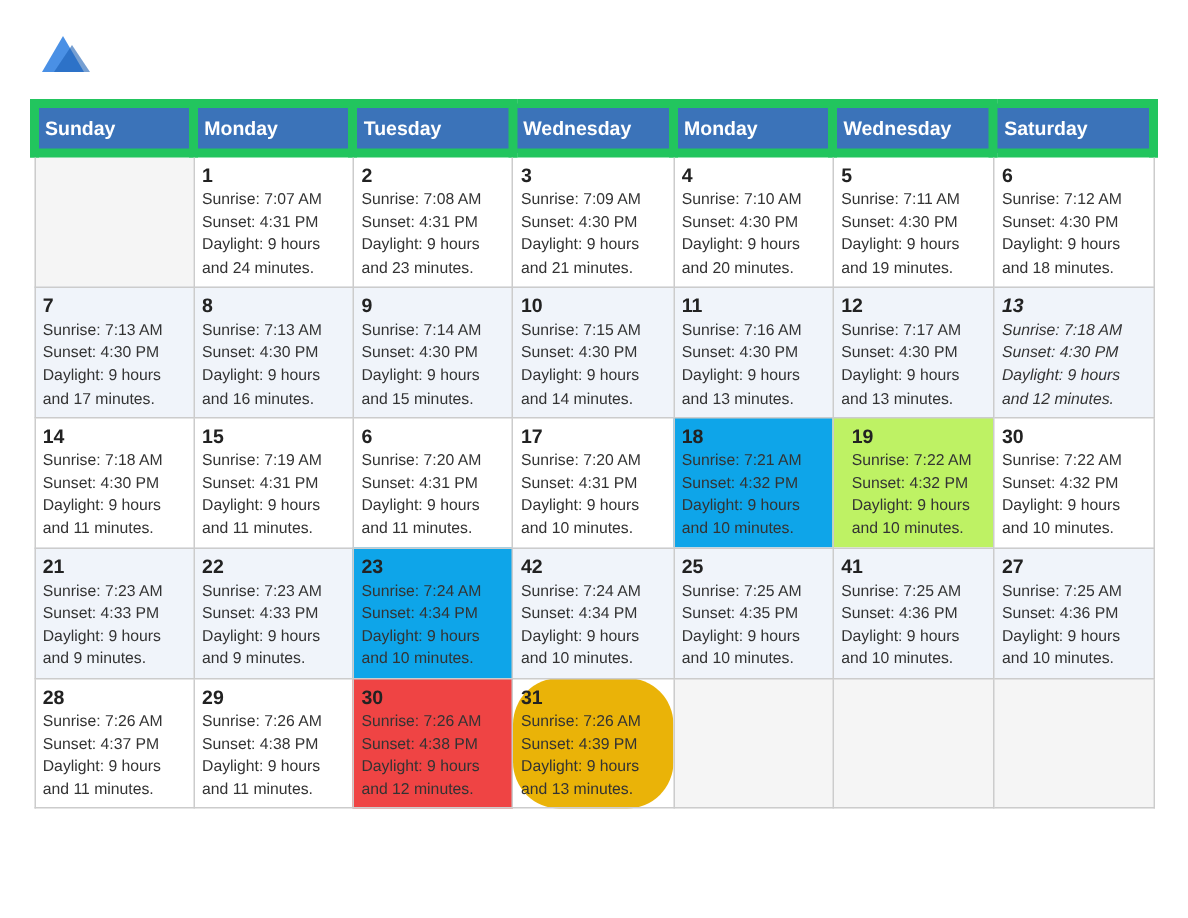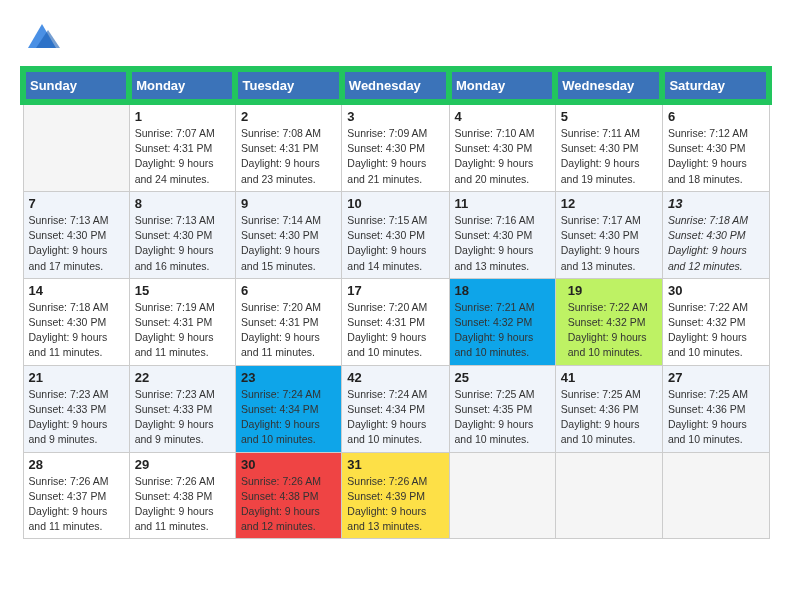--- a/index.html
+++ b/index.html
@@ -233,21 +233,21 @@
           <div class="day-info">Sunrise: 7:26 AM<br>Sunset: 4:37 PM<br>Daylight: 9 hours and 11 minutes.</div>
         </td>
         <td style="background: rgb(255, 255, 255);">
           <span class="day-number">29</span>
           <div class="day-info">Sunrise: 7:26 AM<br>Sunset: 4:38 PM<br>Daylight: 9 hours and 11 minutes.</div>
         </td>
         <td style="background: #ef4444;">
           <span class="day-number">30</span>
           <div class="day-info">Sunrise: 7:26 AM<br>Sunset: 4:38 PM<br>Daylight: 9 hours and 12 minutes.</div>
         </td>
-        <td style="background: #fde047;">
+        <td style="background: #eab308; border-radius: 31px;">
           <span class="day-number">31</span>
           <div class="day-info">Sunrise: 7:26 AM<br>Sunset: 4:39 PM<br>Daylight: 9 hours and 13 minutes.</div>
         </td>
         <td class="empty" style="background: rgb(245, 245, 245);"></td>
         <td class="empty" style="background: rgb(245, 245, 245);"></td>
         <td class="empty" style="background: rgb(245, 245, 245);"></td>
       </tr>
     </tbody>
 </table>
 

